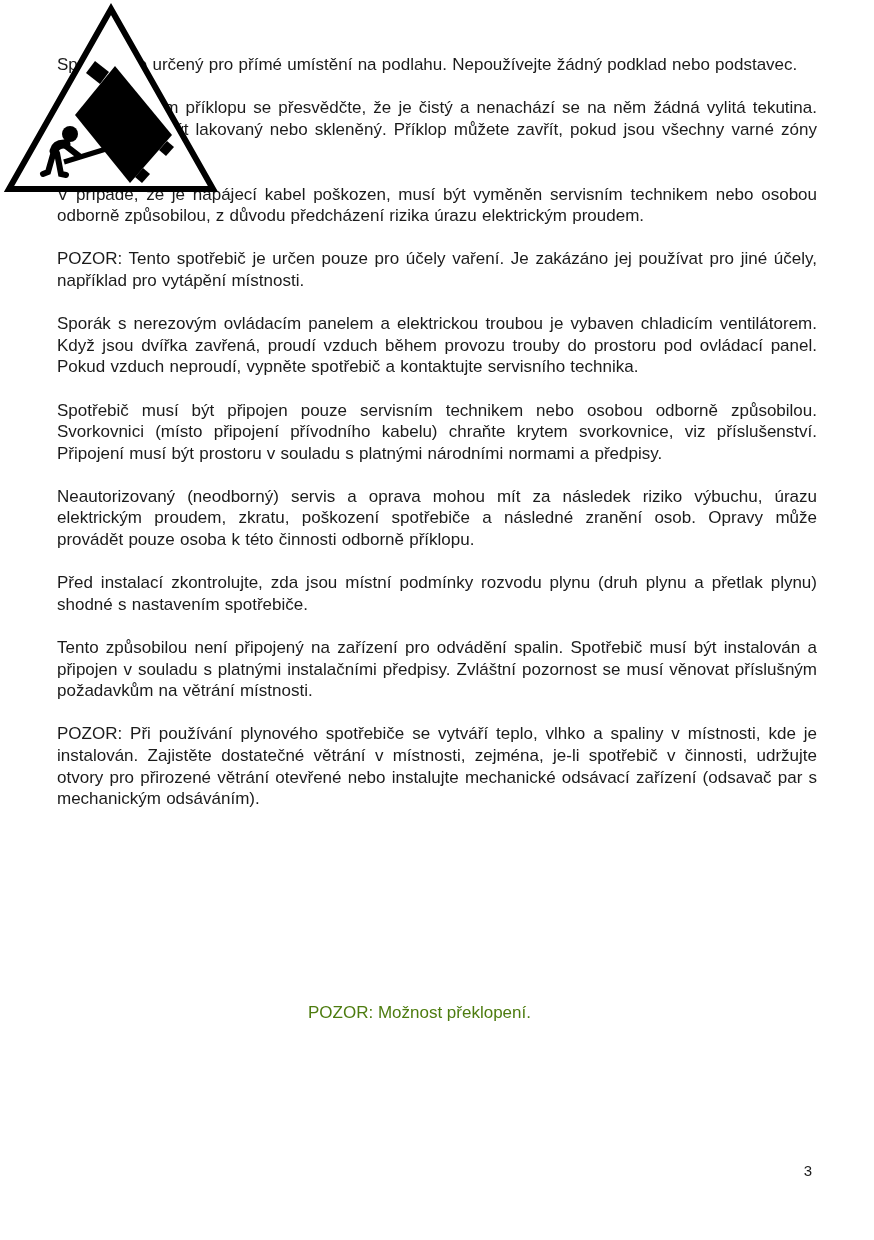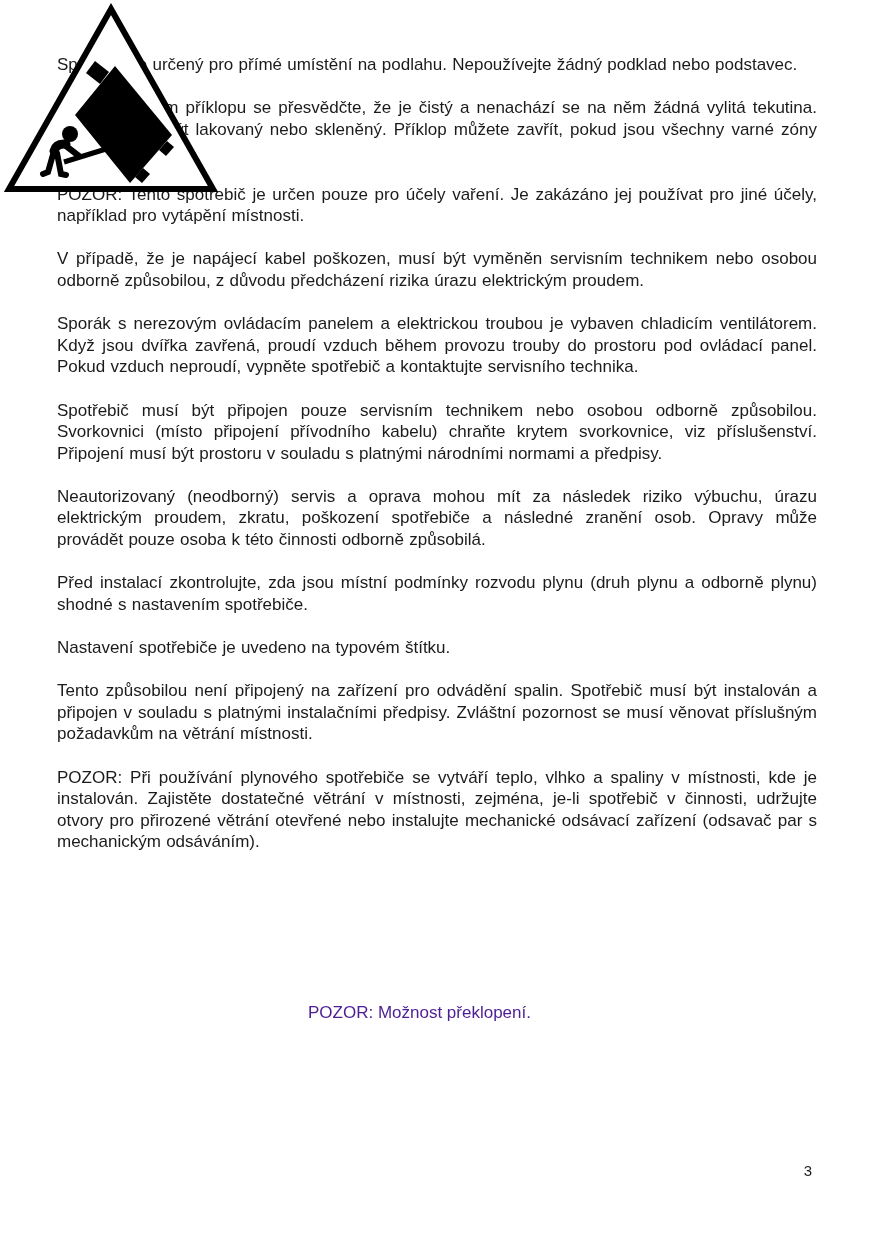--- a/index.html
+++ b/index.html
@@ -37,47 +37,46 @@
     left: 0;
     top: 0;
   }
   .warn-svg .solid { fill: #000000; stroke: none; }
   .warning-caption {
     position: absolute;
     left: 308px;
     top: 1002px;
     font-size: 17px;
     line-height: 21.6px;
-    color: #4c1d95;
+    color: #4d7c0f;
     white-space: nowrap;
   }
   .page-number {
     position: absolute;
     right: 62px;
     top: 1162px;
     font-size: 15px;
     line-height: 18px;
     color: #1b1b1b;
   }
 </style>
 </head>
 <body>
 
 <div class="page">
 
   <div class="content">
     <p class="para">Spotřebič je určený pro přímé umístění na podlahu. Nepoužívejte žádný podklad nebo podstavec.</p>
     <p class="para">Před zvednutím příklopu se přesvědčte, že je čistý a nenachází se na něm žádná vylitá tekutina. Příklop může být lakovaný nebo skleněný. Příklop můžete zavřít, pokud jsou všechny varné zóny zcela vychladlé.</p>
+    <p class="para">V případě, že je napájecí kabel poškozen, musí být vyměněn servisním technikem nebo osobou odborně způsobilou, z důvodu předcházení rizika úrazu elektrickým proudem.</p>
     <p class="para">POZOR: Tento spotřebič je určen pouze pro účely vaření. Je zakázáno jej používat pro jiné účely, například pro vytápění místnosti.</p>
-    <p class="para">V případě, že je napájecí kabel poškozen, musí být vyměněn servisním technikem nebo osobou odborně způsobilou, z důvodu předcházení rizika úrazu elektrickým proudem.</p>
     <p class="para">Sporák s nerezovým ovládacím panelem a elektrickou troubou je vybaven chladicím ventilátorem. Když jsou dvířka zavřená, proudí vzduch během provozu trouby do prostoru pod ovládací panel. Pokud vzduch neproudí, vypněte spotřebič a kontaktujte servisního technika.</p>
     <p class="para">Spotřebič musí být připojen pouze servisním technikem nebo osobou odborně způsobilou. Svorkovnici (místo připojení přívodního kabelu) chraňte krytem svorkovnice, viz příslušenství. Připojení musí být prostoru v souladu s platnými národními normami a předpisy.</p>
-    <p class="para">Neautorizovaný (neodborný) servis a oprava mohou mít za následek riziko výbuchu, úrazu elektrickým proudem, zkratu, poškození spotřebiče a následné zranění osob. Opravy může provádět pouze osoba k této činnosti odborně způsobilá.</p>
-    <p class="para">Před instalací zkontrolujte, zda jsou místní podmínky rozvodu plynu (druh plynu a odborně plynu) shodné s nastavením spotřebiče.</p>
-    <p class="para">Nastavení spotřebiče je uvedeno na typovém štítku.</p>
+    <p class="para">Neautorizovaný (neodborný) servis a oprava mohou mít za následek riziko výbuchu, úrazu elektrickým proudem, zkratu, poškození spotřebiče a následné zranění osob. Opravy může provádět pouze osoba k této činnosti odborně příklopu.</p>
+    <p class="para">Před instalací zkontrolujte, zda jsou místní podmínky rozvodu plynu (druh plynu a přetlak plynu) shodné s nastavením spotřebiče.</p>
     <p class="para">Tento způsobilou není připojený na zařízení pro odvádění spalin. Spotřebič musí být instalován a připojen v souladu s platnými instalačními předpisy. Zvláštní pozornost se musí věnovat příslušným požadavkům na větrání místnosti.</p>
     <p class="para">POZOR: Při používání plynového spotřebiče se vytváří teplo, vlhko a spaliny v místnosti, kde je instalován. Zajistěte dostatečné větrání v místnosti, zejména, je-li spotřebič v činnosti, udržujte otvory pro přirozené větrání otevřené nebo instalujte mechanické odsávací zařízení (odsavač par s mechanickým odsáváním).</p>
   </div>
 
   <svg class="warn-svg" width="222" height="196" viewBox="0 0 222 196" xmlns="http://www.w3.org/2000/svg">
 
     <polygon points="111,9 213,189 9,189" fill="#ffffff" stroke="#000000" stroke-width="6" stroke-linejoin="miter"></polygon>
 
     <g>
       <path class="solid" d="M115,66 L172,135 L130,183 L75,115 Z"></path>

